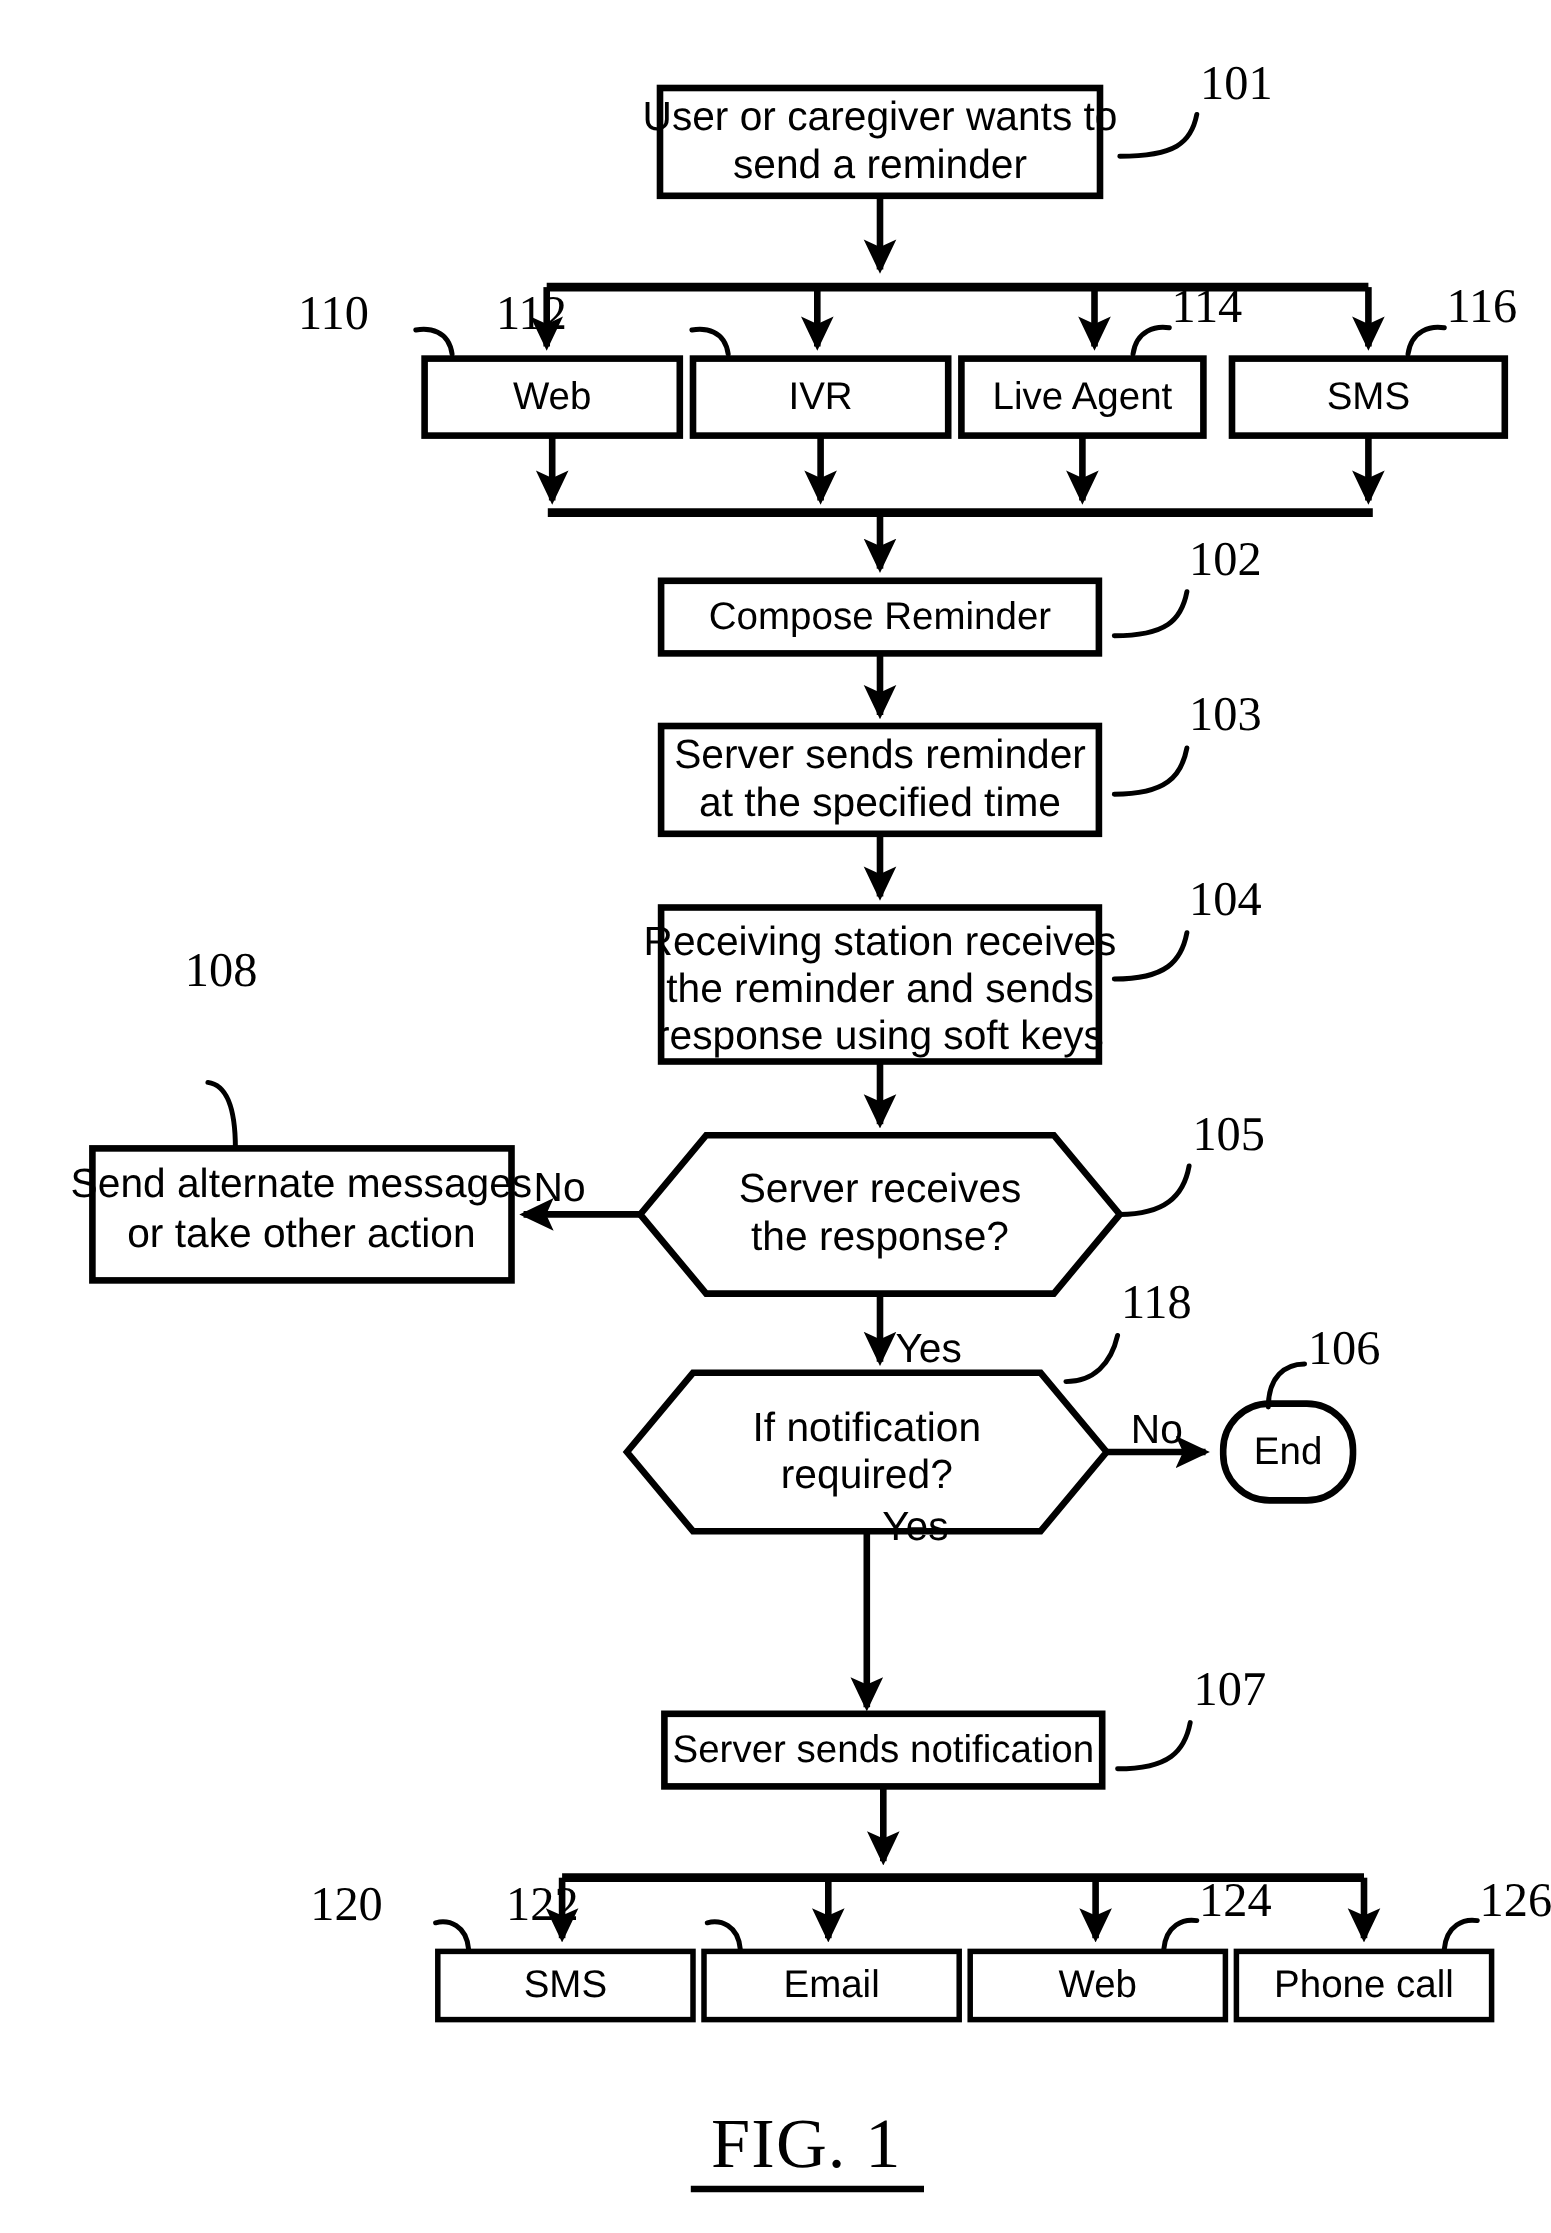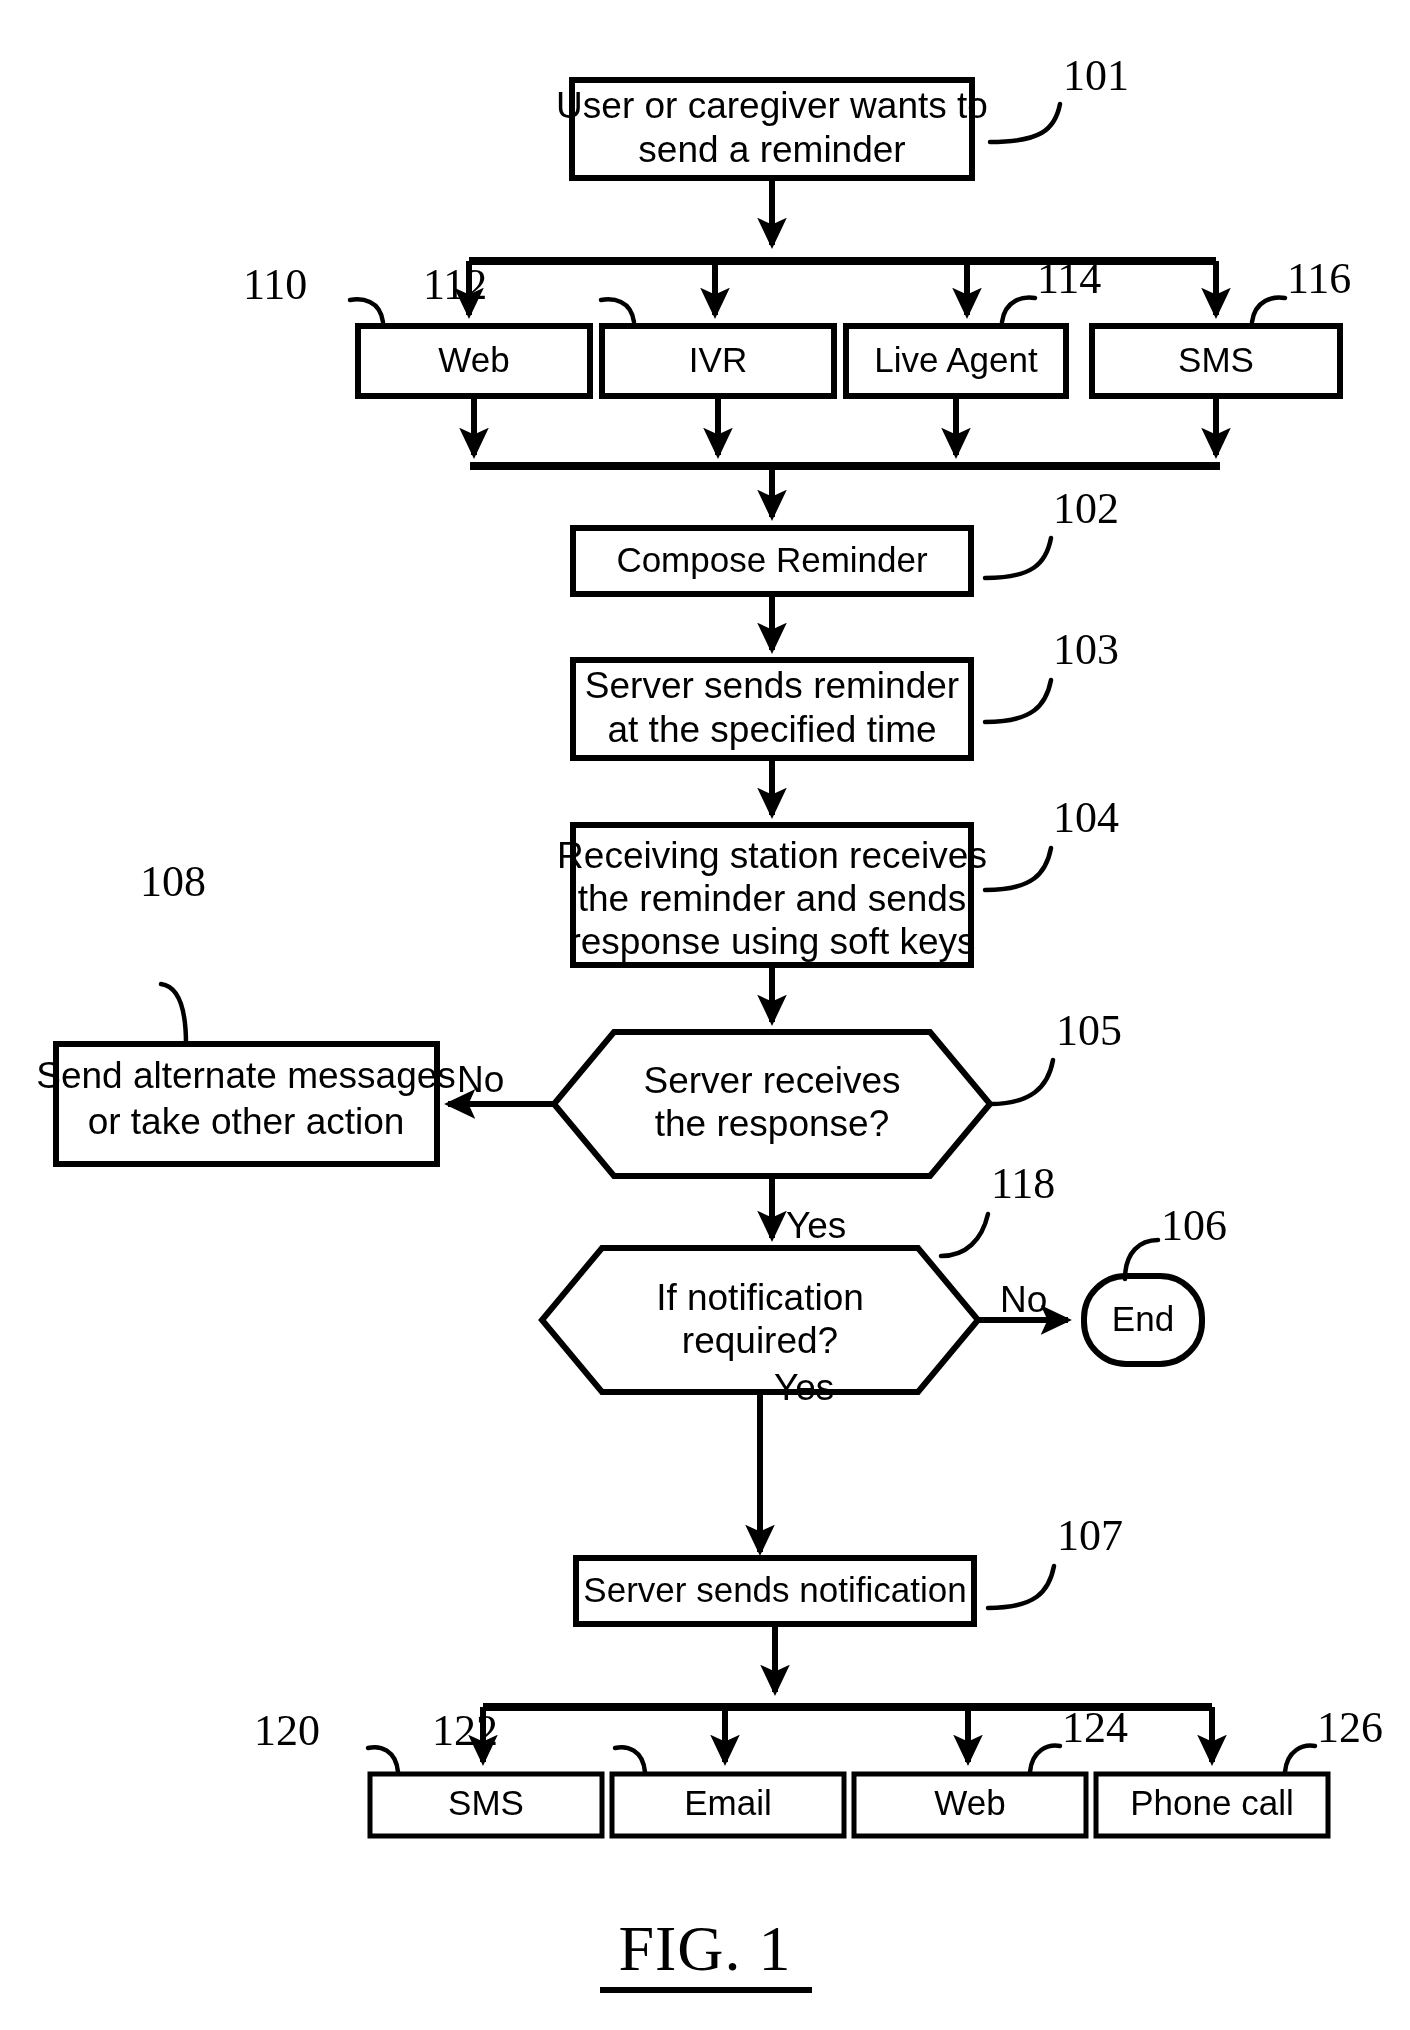--- a/index.html
+++ b/index.html
@@ -11,20 +11,21 @@
     width: 1410px;
     height: 2030px;
     font-family: "Liberation Sans", sans-serif;
     overflow: hidden;
   }
   #figure-root {
     position: relative;
     width: 1242px;
     height: 2030px;
     background: #ffffff;
+    margin-left: 28px;
   }
   svg#flowchart {
     display: block;
     width: 1410px;
     height: 2030px;
   }
   .shape-stroke {
     fill: #ffffff;
     stroke: #000000;
     stroke-width: 6;

